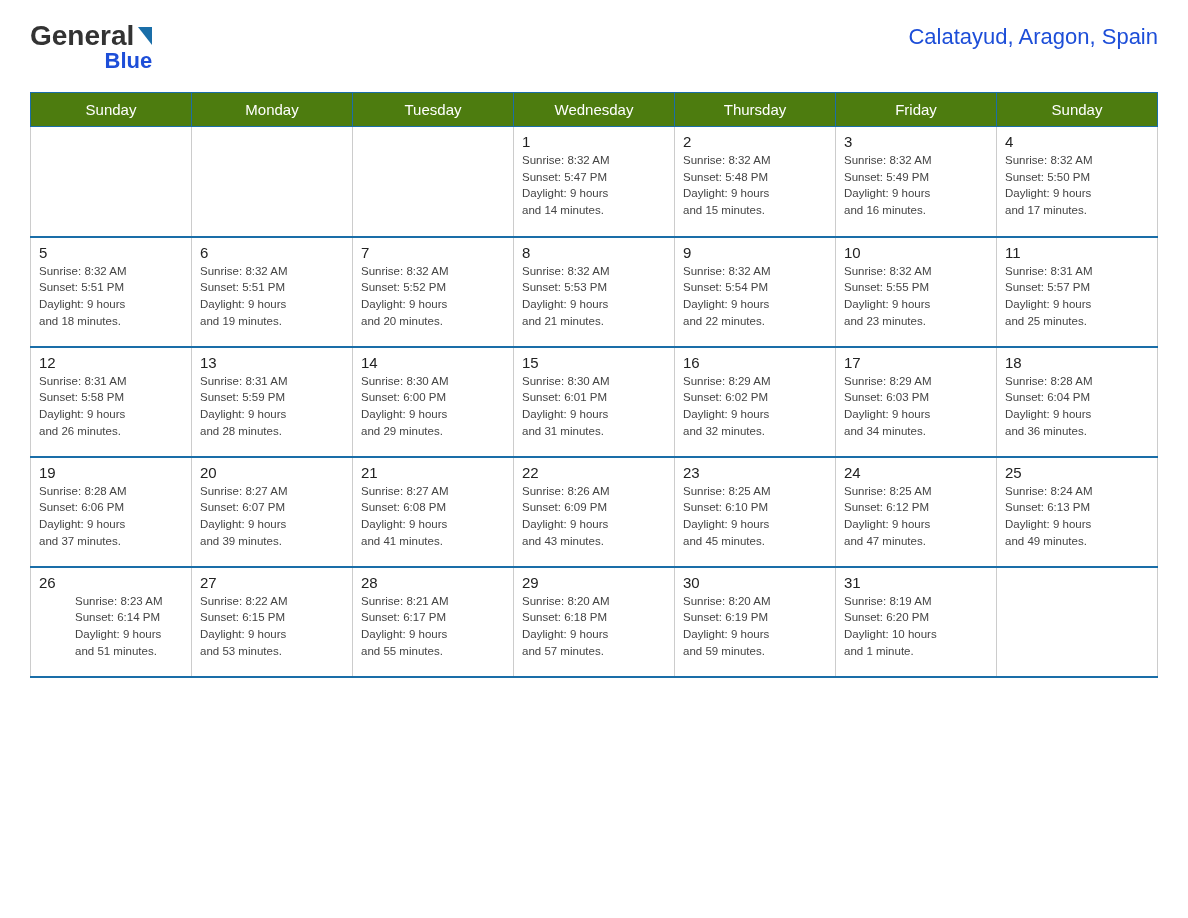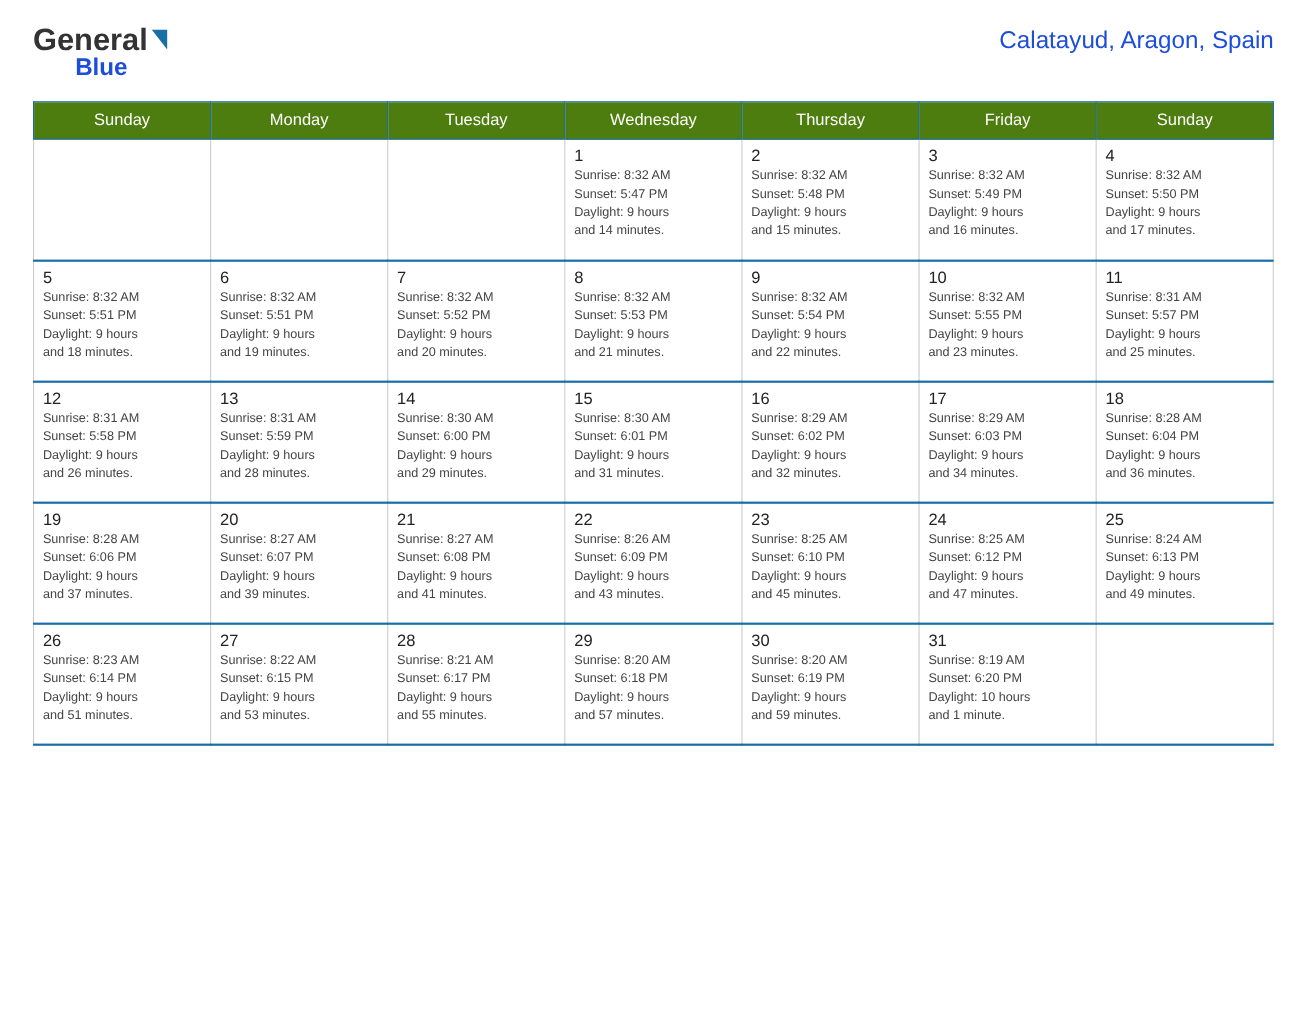--- a/index.html
+++ b/index.html
@@ -12,21 +12,21 @@
     }
     .header {
       display: flex;
       justify-content: space-between;
       align-items: flex-start;
       margin-bottom: 18px;
     }
     .logo {
       display: flex;
       flex-direction: column;
-      align-items: center;
+      align-items: flex-end;
     }
     .logo-general {
       font-size: 28px;
       font-weight: bold;
       color: #333;
       display: flex;
       align-items: center;
     }
     .logo-general .arrow {
       display: inline-block;
@@ -311,21 +311,21 @@
           <span class="day-num">25</span>
           <div class="day-info" style="white-space: pre-line;">Sunrise: 8:24 AM
 Sunset: 6:13 PM
 Daylight: 9 hours
 and 49 minutes.</div>
         </td>
       </tr>
       <tr>
         <td>
           <span class="day-num">26</span>
-          <div class="day-info" style="white-space: pre-line;">Sunrise: 8:23 AM
+          <div class="day-info" style="white-space: pre-line; margin-left: 36px;">Sunrise: 8:23 AM
 Sunset: 6:14 PM
 Daylight: 9 hours
 and 51 minutes.</div>
         </td>
         <td>
           <span class="day-num">27</span>
           <div class="day-info" style="white-space: pre-line;">Sunrise: 8:22 AM
 Sunset: 6:15 PM
 Daylight: 9 hours
 and 53 minutes.</div>

